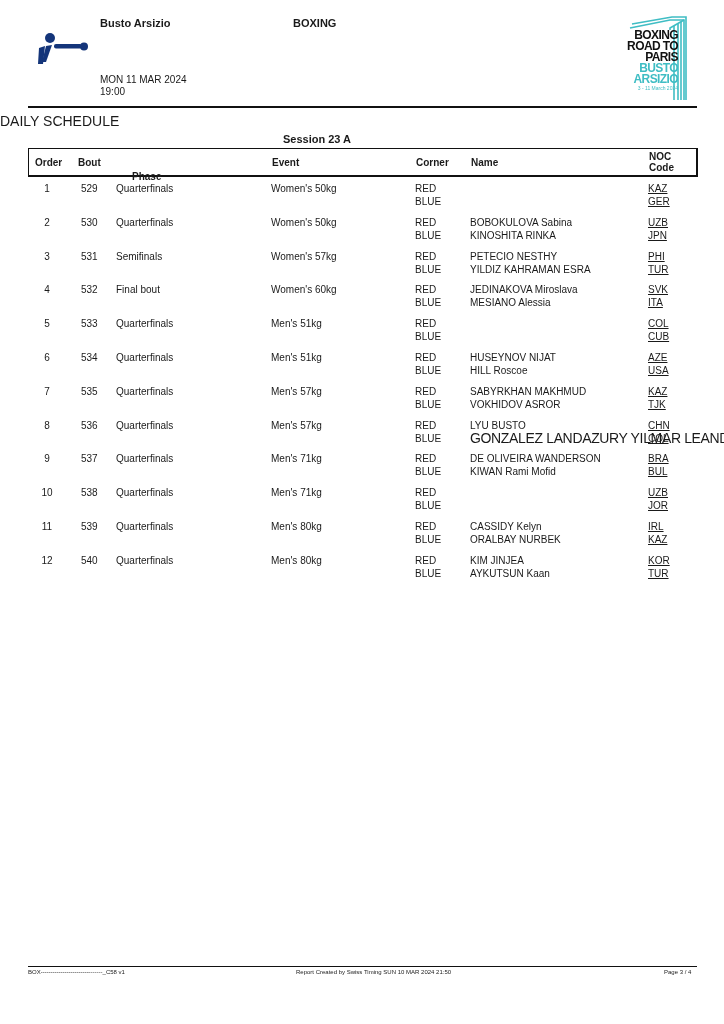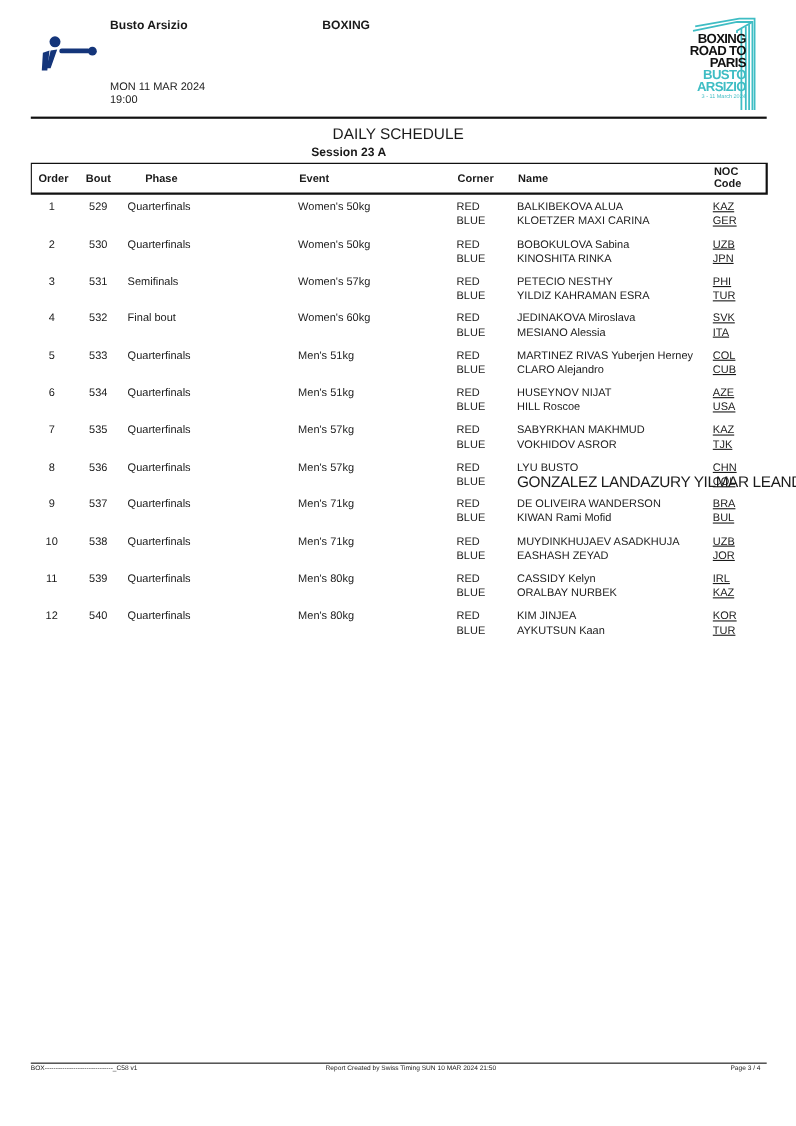--- a/index.html
+++ b/index.html
@@ -9,27 +9,27 @@
   .venue { left: 100px; top: 17px; font-size: 11px; font-weight: bold; }
   .sport { left: 293px; top: 17px; font-size: 11px; font-weight: bold; }
   .date { left: 100px; top: 74px; font-size: 10px; line-height: 12px; }
   .pict { left: 36px; top: 32px; width: 56px; height: 36px; }
   .logo { left: 612px; top: 14px; width: 78px; height: 88px; }
   .logo .txt { position: absolute; left: 4px; top: 16px; font-weight: bold; line-height: 11px; font-size: 12px; letter-spacing: -0.6px; text-align: right; width: 62px; }
   .logo .txt .blk { color: #111; }
   .logo .txt .teal { color: #3fbdc4; }
   .logo .txt .tiny { color: #3fbdc4; font-size: 5px; font-weight: normal; letter-spacing: 0; line-height: 6px; }
   .hr-top { left: 28px; top: 106px; width: 669px; height: 2px; background: #111; }
-  .title { left: 0; width: 724px; top: 113px; text-align: center; font-size: 14px; }
+  .title { left: 0; width: 724px; top: 113px; font-size: 14px; }
   .subtitle { left: 0; width: 634px; top: 133px; text-align: center; font-size: 11px; font-weight: bold; }
   .thead { left: 28px; top: 148px; width: 667px; height: 26px; border: 1px solid #111; border-bottom-width: 2px; border-right-width: 2px; }
   .th { position: absolute; font-size: 10px; font-weight: bold; line-height: 11px; }
   .th.c-order { left: 6px; top: 8px; }
   .th.c-bout { left: 49px; top: 8px; }
-  .th.c-phase { left: 88px; top: 8px; padding-left: 15px; }
+  .th.c-phase { left: 88px; top: 22px; padding-left: 15px; }
   .th.c-event { left: 243px; top: 8px; }
   .th.c-corner { left: 387px; top: 8px; }
   .th.c-name { left: 442px; top: 8px; }
   .th.c-noc { left: 620px; top: 2px; }
   .rows { left: 28px; top: 182px; width: 669px; }
   .row { position: relative; height: 33.8px; font-size: 10px; line-height: 13px; }
   .row .cell { position: absolute; top: 0; }
   .row .order { left: 0; width: 38px; text-align: center; }
   .row .bout { left: 53px; text-align: right; }
   .row .phase { left: 88px; }
@@ -104,24 +104,20 @@
 <div class="abs rows" id="rows">
     <div class="row">
       <div class="cell order">1</div>
       <div class="cell bout">529</div>
       <div class="cell phase">Quarterfinals</div>
       <div class="cell event">Women's 50kg</div>
       <div class="cell corner">
         <div>RED</div>
         <div>BLUE</div>
       </div>
-      <div class="cell name">
-        <div>BALKIBEKOVA ALUA</div>
-        <div>KLOETZER MAXI CARINA</div>
-      </div>
       <div class="cell noc">
         <div>KAZ</div>
         <div>GER</div>
       </div>
     </div>
     <div class="row">
       <div class="cell order">2</div>
       <div class="cell bout">530</div>
       <div class="cell phase">Quarterfinals</div>
       <div class="cell event">Women's 50kg</div>
@@ -176,24 +172,20 @@
     </div>
     <div class="row">
       <div class="cell order">5</div>
       <div class="cell bout">533</div>
       <div class="cell phase">Quarterfinals</div>
       <div class="cell event">Men's 51kg</div>
       <div class="cell corner">
         <div>RED</div>
         <div>BLUE</div>
       </div>
-      <div class="cell name">
-        <div>MARTINEZ RIVAS Yuberjen Herney</div>
-        <div>CLARO Alejandro</div>
-      </div>
       <div class="cell noc">
         <div>COL</div>
         <div>CUB</div>
       </div>
     </div>
     <div class="row">
       <div class="cell order">6</div>
       <div class="cell bout">534</div>
       <div class="cell phase">Quarterfinals</div>
       <div class="cell event">Men's 51kg</div>
@@ -265,24 +257,20 @@
       </div>
     </div>
     <div class="row">
       <div class="cell order">10</div>
       <div class="cell bout">538</div>
       <div class="cell phase">Quarterfinals</div>
       <div class="cell event">Men's 71kg</div>
       <div class="cell corner">
         <div>RED</div>
         <div>BLUE</div>
-      </div>
-      <div class="cell name">
-        <div>MUYDINKHUJAEV ASADKHUJA</div>
-        <div>EASHASH ZEYAD</div>
       </div>
       <div class="cell noc">
         <div>UZB</div>
         <div>JOR</div>
       </div>
     </div>
     <div class="row">
       <div class="cell order">11</div>
       <div class="cell bout">539</div>
       <div class="cell phase">Quarterfinals</div>

